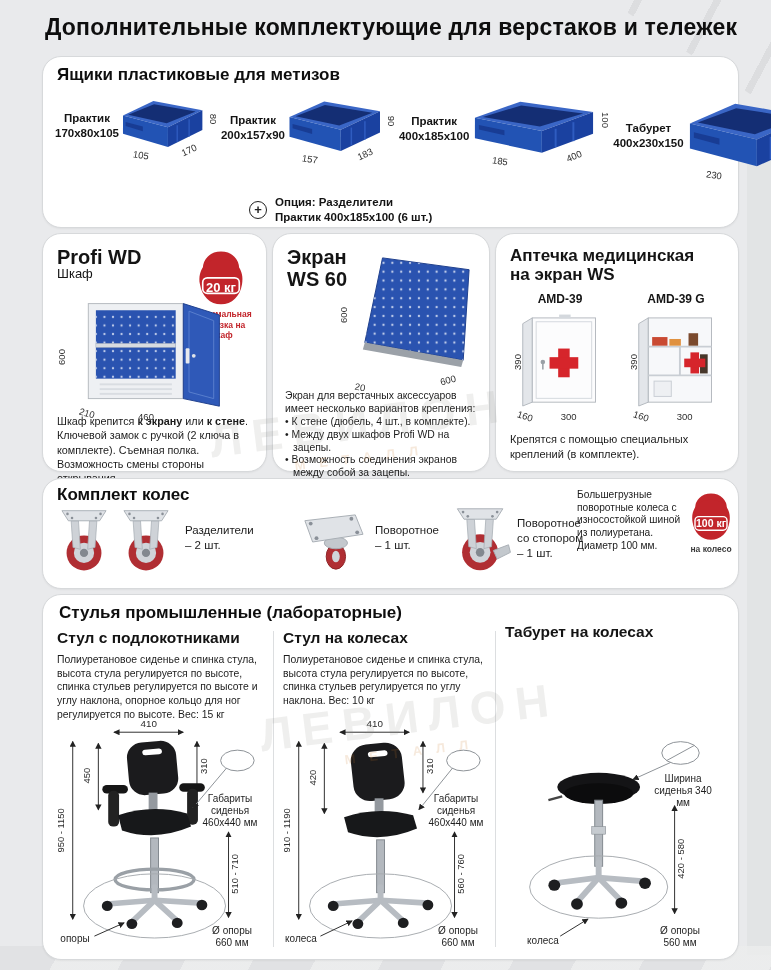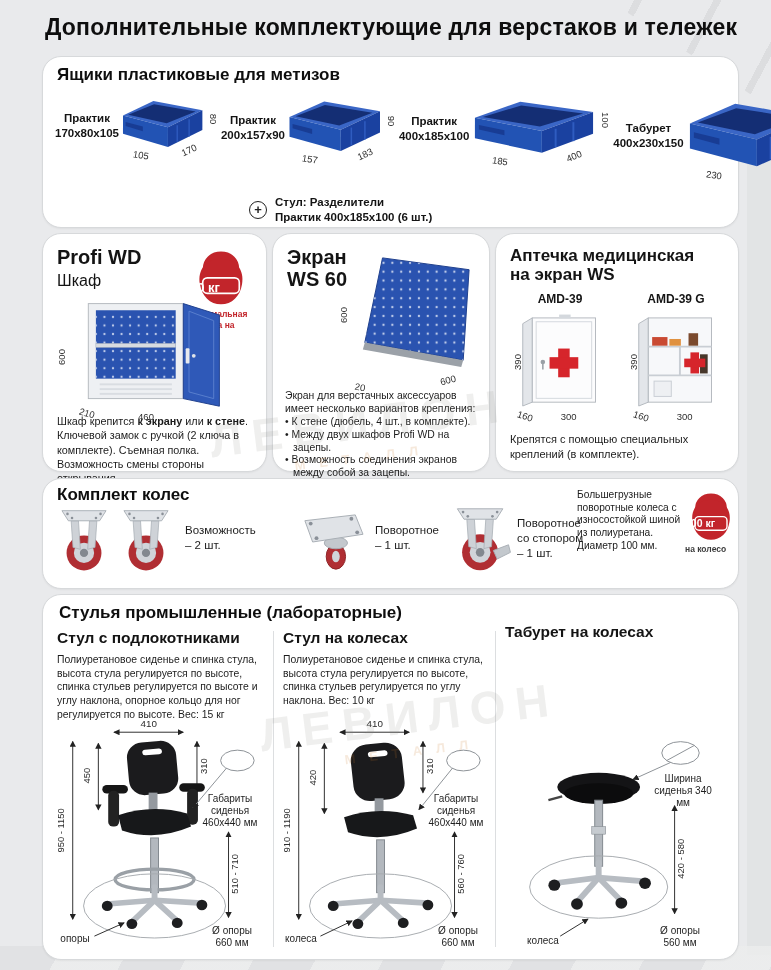--- a/index.html
+++ b/index.html
@@ -35,22 +35,22 @@
   .bin-name{font-size:11.5px;font-weight:bold;text-align:center;line-height:1.3;min-height:30px}
   .bin-badge{color:#c2252b;margin-left:4px}
   .bin-fig{position:relative;margin-top:4px}
   .option-row{position:absolute;left:206px;top:138px;display:flex;align-items:center;gap:8px}
   .plus-circle{width:16px;height:16px;border:1.6px solid #222;border-radius:50%;display:flex;align-items:center;justify-content:center;
     font-size:13px;font-weight:bold;line-height:1;color:#222}
   .option-text{font-size:11.5px;font-weight:bold;line-height:1.3}
 
   
   .pc-title{position:absolute;left:14px;top:12px;font-size:20px;font-weight:bold;line-height:1.12}
-  .pc-sub{position:absolute;left:14px;top:38px;font-size:16px}
-  .kbell{position:absolute;text-align:left}
+  .pc-sub{position:absolute;left:14px;top:32px;font-size:13px}
+  .kbell{position:absolute;text-align:center}
   .kbell .kb-label{position:absolute;left:0;width:100%;color:#fff;font-weight:bold}
   .kb-note{font-size:8.5px;color:#c2252b;font-weight:bold;line-height:1.25;margin-top:1px}
   .body-text{position:absolute;font-size:10.8px;line-height:1.33;color:#1c1c1c}
   .body-text b{font-weight:bold}
   .bullets{position:absolute;font-size:10.4px;line-height:1.24;color:#1c1c1c}
   .bullets .bl{padding-left:8px;text-indent:-8px}
 
   .mk-row{position:absolute;left:6px;right:4px;top:58px;display:flex;justify-content:space-around}
   .mk-col{display:flex;flex-direction:column;align-items:center}
   .mk-name{font-size:12px;font-weight:bold;margin-bottom:6px}
@@ -188,21 +188,21 @@
         <span class="dlab" style="left:24%;top:calc(100% + 6px);transform:translate(-50%,-50%) rotate(8deg)">230</span>
         <span class="dlab" style="left:82%;top:calc(100% + 1px);transform:translate(-50%,-50%) rotate(-22deg)">500</span>
         <span class="dlab" style="left:calc(100% + 8px);top:44%;transform:translate(-50%,-50%) rotate(90deg)">150</span>
       </div>
     </div>
   </div>
 
   <div class="option-row">
     <span class="plus-circle">+</span>
     <div class="option-text">
-      <span>Стул: Разделители</span><br>
+      <span>Опция: Разделители</span><br>
       <span>Практик 400х185х100 (6 шт.)</span>
     </div>
   </div>
 </div>
 
 <div class="card" style="left:42px;top:233px;width:223px;height:237px">
   <div class="pc-title">Profi WD</div>
   <div class="pc-sub">Шкаф</div>
 
   <div class="kbell" style="right:10px;top:10px;width:70px">
@@ -318,21 +318,21 @@
 <div class="card" style="left:42px;top:478px;width:695px;height:109px">
   <div class="sec-title" style="left:14px;top:6px">Комплект колес</div>
 
   <svg style="position:absolute;left:12px;top:28px" width="58" height="68" viewBox="0 0 60 74">
       <use href="#g-caster"></use>
     </svg>
   <svg style="position:absolute;left:74px;top:28px" width="58" height="68" viewBox="0 0 60 74">
       <use href="#g-caster"></use>
     </svg>
   <div class="wh-label" style="left:142px;top:44px">
-    <span>Возможность</span><br>
+    <span>Разделители</span><br>
     <span>– 2 шт.</span>
   </div>
 
   <svg style="position:absolute;left:252px;top:32px" width="74" height="62" viewBox="0 0 76 64">
     <ellipse cx="42" cy="47" rx="10" ry="13" fill="#b02e33" stroke="#8c2326"></ellipse>
     <ellipse cx="42" cy="47" rx="4" ry="6" fill="#d0d4d9"></ellipse>
     <ellipse cx="42" cy="33" rx="12" ry="6" fill="#c3c8cd" stroke="#a7adb4"></ellipse>
     <polygon points="10,10 62,4 70,24 18,32" fill="#e0e3e7" stroke="#a7adb4"></polygon>
     <circle cx="16" cy="13" r="2" fill="#8a9098"></circle>
     <circle cx="58" cy="8" r="2" fill="#8a9098"></circle>

